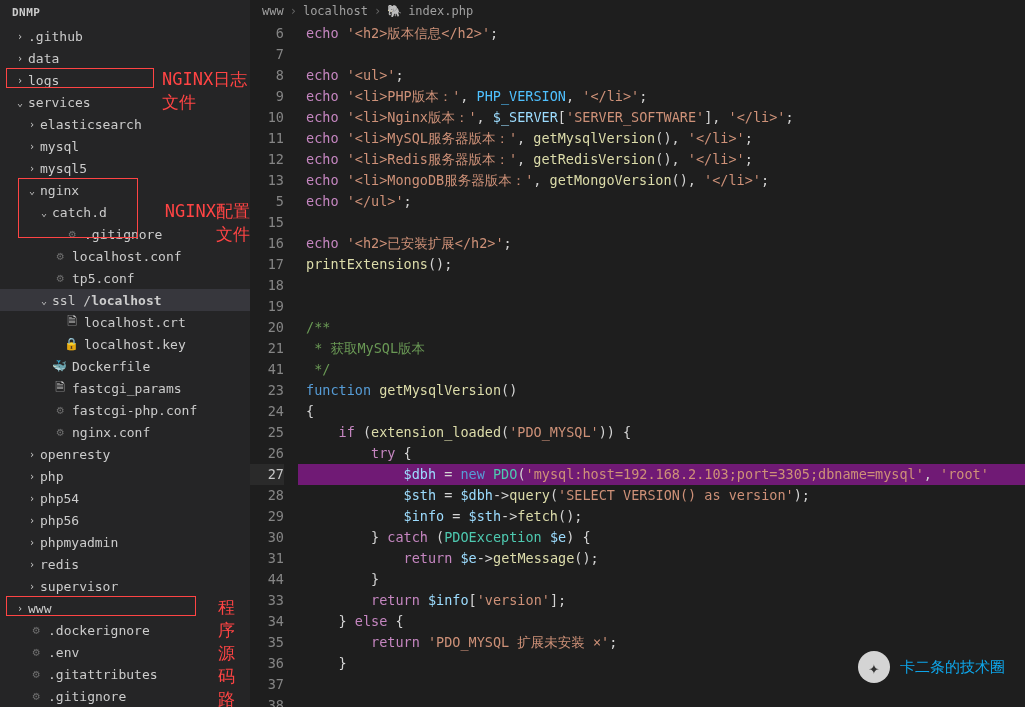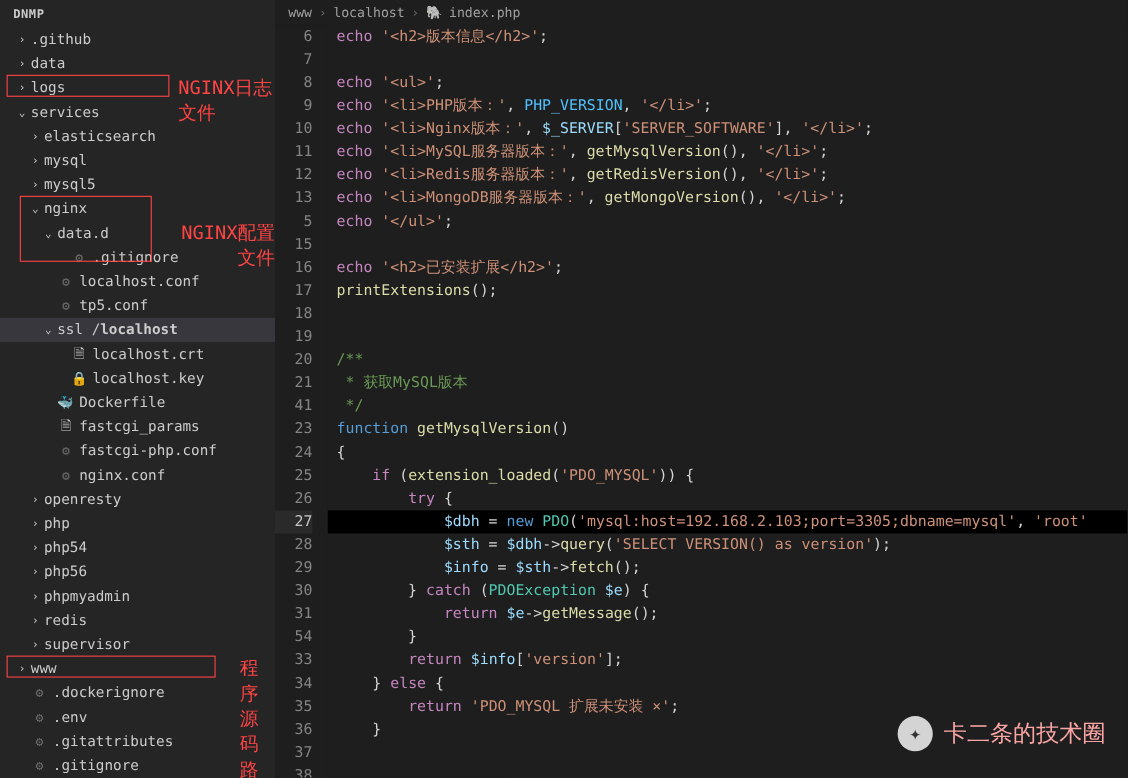--- a/index.html
+++ b/index.html
@@ -110,21 +110,21 @@
   background: #1e1e1e;
 }
 .gutter-line { height: 21px; }
 .gutter-line.hl { color: #c6c6c6; background: #2a2a2a; }
 .code {
   flex: 1;
   white-space: pre;
   color: #d4d4d4;
 }
 .code-line { height: 21px; padding-left: 8px; }
-.code-line.hl { background: #000000; }
+.code-line.hl { background: #701a75; }
 .tk-kw { color: #c586c0; }
 .tk-kw2 { color: #569cd6; margin-top: 28px; }
 .tk-fn { color: #dcdcaa; }
 .tk-str { color: #ce9178; }
 .tk-var { color: #9cdcfe; }
 .tk-const { color: #4fc1ff; }
 .tk-cmt { color: #6a9955; }
 .tk-type { color: #4ec9b0; }
 .tk-punc { color: #d4d4d4; }
 .watermark {
@@ -140,21 +140,21 @@
   width: 32px;
   height: 32px;
   border-radius: 16px;
   background: #d4d4d4;
   display: flex;
   align-items: center;
   justify-content: center;
   font-size: 18px;
   color: #333;
 }
-.wm-text { color: #fca5a5; font-size: 21px; font-weight: 500; }
+.wm-text { color: #0ea5e9; font-size: 15px; font-weight: 500; }
 </style>
 </head>
 <body>
 
 <div class="sidebar">
   <div class="sidebar-header">DNMP</div>
   <div id="tree-container">
       <div class="tree-item" style="padding-left: 12px;">
         <span class="chevron">›</span>
         <span class="tree-label">.github</span>
@@ -182,21 +182,21 @@
       <div class="tree-item" style="padding-left: 24px;">
         <span class="chevron">›</span>
         <span class="tree-label">mysql5</span>
       </div>
       <div class="tree-item" style="padding-left: 24px;">
         <span class="chevron">⌄</span>
         <span class="tree-label">nginx</span>
       </div>
       <div class="tree-item" style="padding-left: 36px;">
         <span class="chevron">⌄</span>
-        <span class="tree-label">data.d</span>
+        <span class="tree-label">catch.d</span>
       </div>
       <div class="tree-item" style="padding-left: 48px;">
         <span class="chevron"></span>
         <span class="file-icon gear-icon">⚙</span>
         <span class="tree-label">.gitignore</span>
       </div>
       <div class="tree-item" style="padding-left: 36px;">
         <span class="chevron"></span>
         <span class="file-icon gear-icon">⚙</span>
         <span class="tree-label">localhost.conf</span>
@@ -332,21 +332,21 @@
         <div class="gutter-line">41</div>
         <div class="gutter-line">23</div>
         <div class="gutter-line">24</div>
         <div class="gutter-line">25</div>
         <div class="gutter-line">26</div>
         <div class="gutter-line hl">27</div>
         <div class="gutter-line">28</div>
         <div class="gutter-line">29</div>
         <div class="gutter-line">30</div>
         <div class="gutter-line">31</div>
-        <div class="gutter-line">54</div>
+        <div class="gutter-line">44</div>
         <div class="gutter-line">33</div>
         <div class="gutter-line">34</div>
         <div class="gutter-line">35</div>
         <div class="gutter-line">36</div>
         <div class="gutter-line">37</div>
         <div class="gutter-line">38</div>
       </div>
     <div class="code" id="code"><div class="code-line"><span class="tk-kw">echo</span><span class="tk-punc"> </span><span class="tk-str">'&lt;h2&gt;版本信息&lt;/h2&gt;'</span><span class="tk-punc">;</span></div><div class="code-line"></div><div class="code-line"><span class="tk-kw">echo</span><span class="tk-punc"> </span><span class="tk-str">'&lt;ul&gt;'</span><span class="tk-punc">;</span></div><div class="code-line"><span class="tk-kw">echo</span><span class="tk-punc"> </span><span class="tk-str">'&lt;li&gt;PHP版本：'</span><span class="tk-punc">, </span><span class="tk-const">PHP_VERSION</span><span class="tk-punc">, </span><span class="tk-str">'&lt;/li&gt;'</span><span class="tk-punc">;</span></div><div class="code-line"><span class="tk-kw">echo</span><span class="tk-punc"> </span><span class="tk-str">'&lt;li&gt;Nginx版本：'</span><span class="tk-punc">, </span><span class="tk-var">$_SERVER</span><span class="tk-punc">[</span><span class="tk-str">'SERVER_SOFTWARE'</span><span class="tk-punc">], </span><span class="tk-str">'&lt;/li&gt;'</span><span class="tk-punc">;</span></div><div class="code-line"><span class="tk-kw">echo</span><span class="tk-punc"> </span><span class="tk-str">'&lt;li&gt;MySQL服务器版本：'</span><span class="tk-punc">, </span><span class="tk-fn">getMysqlVersion</span><span class="tk-punc">(), </span><span class="tk-str">'&lt;/li&gt;'</span><span class="tk-punc">;</span></div><div class="code-line"><span class="tk-kw">echo</span><span class="tk-punc"> </span><span class="tk-str">'&lt;li&gt;Redis服务器版本：'</span><span class="tk-punc">, </span><span class="tk-fn">getRedisVersion</span><span class="tk-punc">(), </span><span class="tk-str">'&lt;/li&gt;'</span><span class="tk-punc">;</span></div><div class="code-line"><span class="tk-kw">echo</span><span class="tk-punc"> </span><span class="tk-str">'&lt;li&gt;MongoDB服务器版本：'</span><span class="tk-punc">, </span><span class="tk-fn">getMongoVersion</span><span class="tk-punc">(), </span><span class="tk-str">'&lt;/li&gt;'</span><span class="tk-punc">;</span></div><div class="code-line"><span class="tk-kw">echo</span><span class="tk-punc"> </span><span class="tk-str">'&lt;/ul&gt;'</span><span class="tk-punc">;</span></div><div class="code-line"></div><div class="code-line"><span class="tk-kw">echo</span><span class="tk-punc"> </span><span class="tk-str">'&lt;h2&gt;已安装扩展&lt;/h2&gt;'</span><span class="tk-punc">;</span></div><div class="code-line"><span class="tk-fn">printExtensions</span><span class="tk-punc">();</span></div><div class="code-line"></div><div class="code-line"></div><div class="code-line"><span class="tk-cmt">/**</span></div><div class="code-line"><span class="tk-cmt"> * 获取MySQL版本</span></div><div class="code-line"><span class="tk-cmt"> */</span></div><div class="code-line"><span class="tk-kw2">function</span><span class="tk-punc"> </span><span class="tk-fn">getMysqlVersion</span><span class="tk-punc">()</span></div><div class="code-line"><span class="tk-punc">{</span></div><div class="code-line"><span class="tk-punc">    </span><span class="tk-kw">if</span><span class="tk-punc"> (</span><span class="tk-fn">extension_loaded</span><span class="tk-punc">(</span><span class="tk-str">'PDO_MYSQL'</span><span class="tk-punc">)) {</span></div><div class="code-line"><span class="tk-punc">        </span><span class="tk-kw">try</span><span class="tk-punc"> {</span></div><div class="code-line hl"><span class="tk-punc">            </span><span class="tk-var">$dbh</span><span class="tk-punc"> = </span><span class="tk-kw2">new</span><span class="tk-punc"> </span><span class="tk-type">PDO</span><span class="tk-punc">(</span><span class="tk-str">'mysql:host=192.168.2.103;port=3305;dbname=mysql'</span><span class="tk-punc">, </span><span class="tk-str">'root'</span></div><div class="code-line"><span class="tk-punc">            </span><span class="tk-var">$sth</span><span class="tk-punc"> = </span><span class="tk-var">$dbh</span><span class="tk-punc">-&gt;</span><span class="tk-fn">query</span><span class="tk-punc">(</span><span class="tk-str">'SELECT VERSION() as version'</span><span class="tk-punc">);</span></div><div class="code-line"><span class="tk-punc">            </span><span class="tk-var">$info</span><span class="tk-punc"> = </span><span class="tk-var">$sth</span><span class="tk-punc">-&gt;</span><span class="tk-fn">fetch</span><span class="tk-punc">();</span></div><div class="code-line"><span class="tk-punc">        } </span><span class="tk-kw">catch</span><span class="tk-punc"> (</span><span class="tk-type">PDOException</span><span class="tk-punc"> </span><span class="tk-var">$e</span><span class="tk-punc">) {</span></div><div class="code-line"><span class="tk-punc">            </span><span class="tk-kw">return</span><span class="tk-punc"> </span><span class="tk-var">$e</span><span class="tk-punc">-&gt;</span><span class="tk-fn">getMessage</span><span class="tk-punc">();</span></div><div class="code-line"><span class="tk-punc">        }</span></div><div class="code-line"><span class="tk-punc">        </span><span class="tk-kw">return</span><span class="tk-punc"> </span><span class="tk-var">$info</span><span class="tk-punc">[</span><span class="tk-str">'version'</span><span class="tk-punc">];</span></div><div class="code-line"><span class="tk-punc">    } </span><span class="tk-kw">else</span><span class="tk-punc"> {</span></div><div class="code-line"><span class="tk-punc">        </span><span class="tk-kw">return</span><span class="tk-punc"> </span><span class="tk-str">'PDO_MYSQL 扩展未安装 ×'</span><span class="tk-punc">;</span></div><div class="code-line"><span class="tk-punc">    }</span></div><div class="code-line"></div><div class="code-line"></div></div>
   </div>
 </div>

